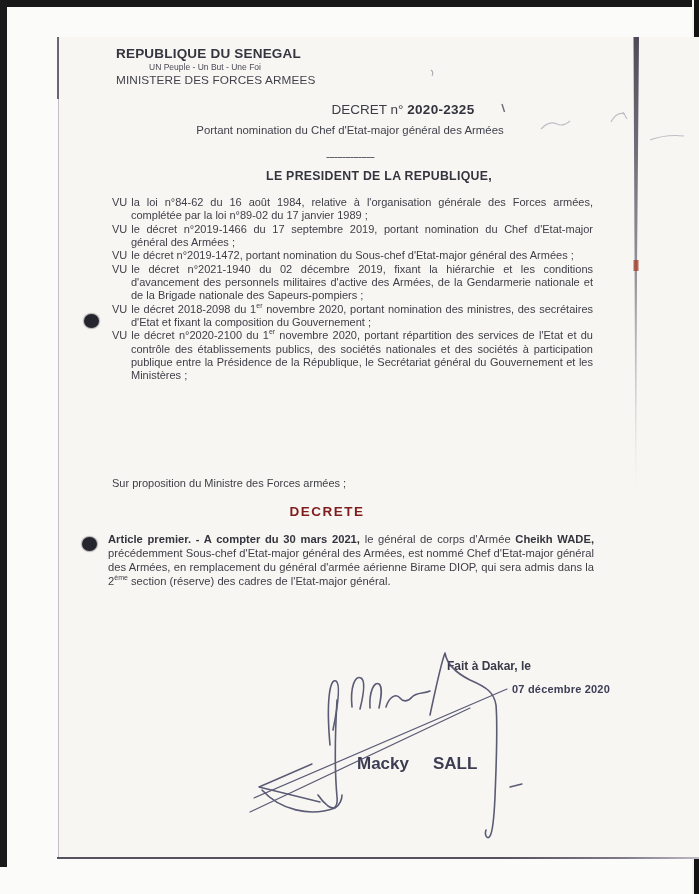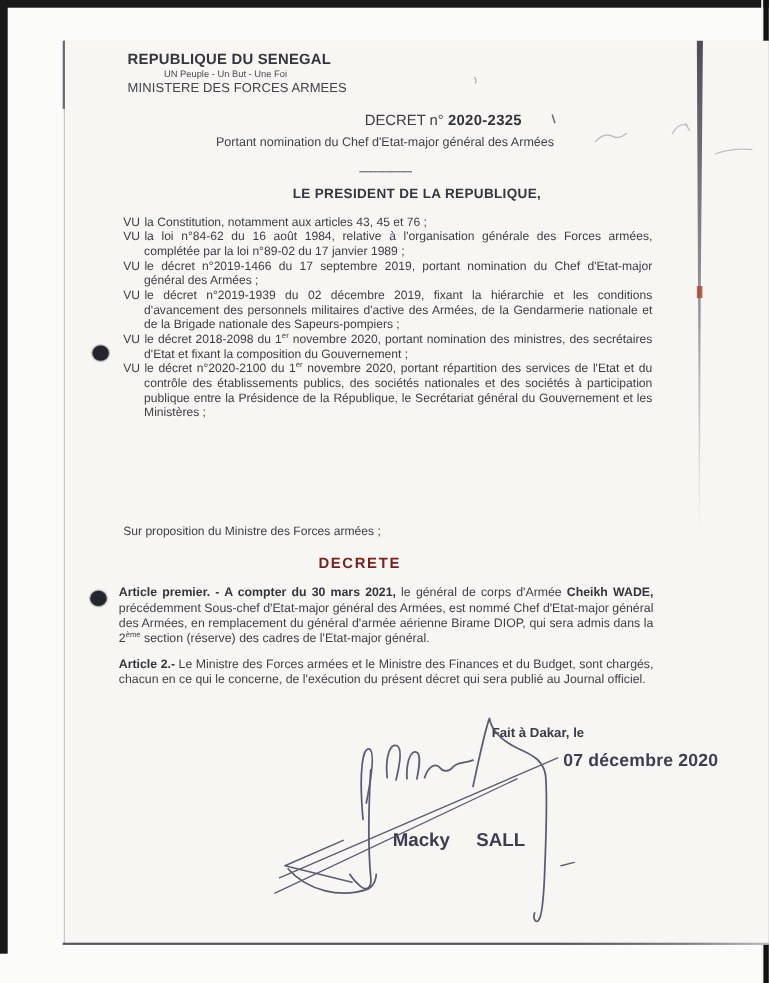--- a/index.html
+++ b/index.html
@@ -45,21 +45,21 @@
   .proposition{position:absolute;left:112px;top:477px;width:481px;font-size:11px;color:#3e3e47;}
 
   .decrete{position:absolute;left:77px;top:504px;width:500px;text-align:center;font-weight:bold;font-size:13.5px;letter-spacing:1.5px;color:#7f1d1d;}
 
   .articles{position:absolute;left:108px;top:532px;width:486px;font-size:11.2px;line-height:14px;text-align:justify;color:#3e3e47;}
   .article{margin:0 0 9px 0;}
   .articles b{color:#34343e;}
   sup{font-size:7px;line-height:0;vertical-align:super;}
 
   .closing-place{position:absolute;left:447px;top:659px;font-weight:bold;font-size:12px;color:#3a3a4a;white-space:nowrap;}
-  .closing-date{position:absolute;left:512px;top:683px;font-weight:bold;font-size:16px;letter-spacing:.2px;color:#3d3d55;white-space:nowrap;}
+  .closing-date{position:absolute;left:512px;top:683px;font-weight:bold;font-size:11px;letter-spacing:.2px;color:#3d3d55;white-space:nowrap;}
   .signer{position:absolute;left:357px;top:754px;font-weight:bold;font-size:17px;color:#3c3c52;white-space:nowrap;}
   .signer .last{margin-left:24px;}
 
   .sig-svg{position:absolute;left:240px;top:645px;width:285px;height:205px;}
   .artifacts{position:absolute;left:0;top:0;width:699px;height:894px;pointer-events:none;}
 </style>
 </head>
 <body>
 
 <div class="bar-top"></div>
@@ -82,33 +82,32 @@
 
 <div class="decree-line">
   <span>DECRET n°</span>
   <b>2020-2325</b>
 </div>
 <div class="subtitle">Portant nomination du Chef d'Etat-major général des Armées</div>
 <div class="separator">------------------</div>
 <div class="salutation">LE PRESIDENT DE LA REPUBLIQUE,</div>
 
 <div class="visas">
-    <p class="visa"><span class="vu">VU</span><span>la Constitution, notamment aux articles 43, 45 et 76 ;</span></p>
     <p class="visa"><span class="vu">VU</span><span>la loi n°84-62 du 16 août 1984, relative à l'organisation générale des Forces armées, complétée par la loi n°89-02 du 17 janvier 1989 ;</span></p>
     <p class="visa"><span class="vu">VU</span><span>le décret n°2019-1466 du 17 septembre 2019, portant nomination du Chef d'Etat-major général des Armées ;</span></p>
-    <p class="visa"><span class="vu">VU</span><span>le décret n°2019-1939 du 02 décembre 2019, fixant la hiérarchie et les conditions d'avancement des personnels militaires d'active des Armées, de la Gendarmerie nationale et de la Brigade nationale des Sapeurs-pompiers ;</span></p>
+    <p class="visa"><span class="vu">VU</span><span>le décret n°2019-1472, portant nomination du Sous-chef d'Etat-major général des Armées ;</span></p>
+    <p class="visa"><span class="vu">VU</span><span>le décret n°2021-1940 du 02 décembre 2019, fixant la hiérarchie et les conditions d'avancement des personnels militaires d'active des Armées, de la Gendarmerie nationale et de la Brigade nationale des Sapeurs-pompiers ;</span></p>
     <p class="visa"><span class="vu">VU</span><span>le décret 2018-2098 du 1</span><sup>er</sup><span> novembre 2020, portant nomination des ministres, des secrétaires d'Etat et fixant la composition du Gouvernement ;</span></p>
     <p class="visa"><span class="vu">VU</span><span>le décret n°2020-2100 du 1</span><sup>er</sup><span> novembre 2020, portant répartition des services de l'Etat et du contrôle des établissements publics, des sociétés nationales et des sociétés à participation publique entre la Présidence de la République, le Secrétariat général du Gouvernement et les Ministères ;</span></p>
   </div>
 <div class="proposition">Sur proposition du Ministre des Forces armées ;</div>
 
 <div class="decrete">DECRETE</div>
 <div class="articles">
     <p class="article"><b>Article premier. - A compter du 30 mars 2021,</b><span> le général de corps d'Armée </span><b>Cheikh WADE,</b><span> précédemment Sous-chef d'Etat-major général des Armées, est nommé Chef d'Etat-major général des Armées, en remplacement du général d'armée aérienne Birame DIOP, qui sera admis dans la 2</span><sup>ème</sup><span> section (réserve) des cadres de l'Etat-major général.</span></p>
-    <p class="article"><b>Article 2.-</b><span> Le Ministre des Forces armées et le Ministre des Finances et du Budget, sont chargés, chacun en ce qui le concerne, de l'exécution du présent décret qui sera publié au Journal officiel.</span></p>
   </div>
 
 <div class="closing-place">Fait à Dakar, le</div>
 <div class="closing-date">07 décembre 2020</div>
 <div class="signer">
   <span>Macky</span><span class="last">SALL</span>
 </div>
 
 <svg class="sig-svg" viewBox="0 0 285 205">
   <g fill="none" stroke="#4e4e6b" stroke-width="1.6" stroke-linecap="round" stroke-linejoin="round" opacity="0.92">

